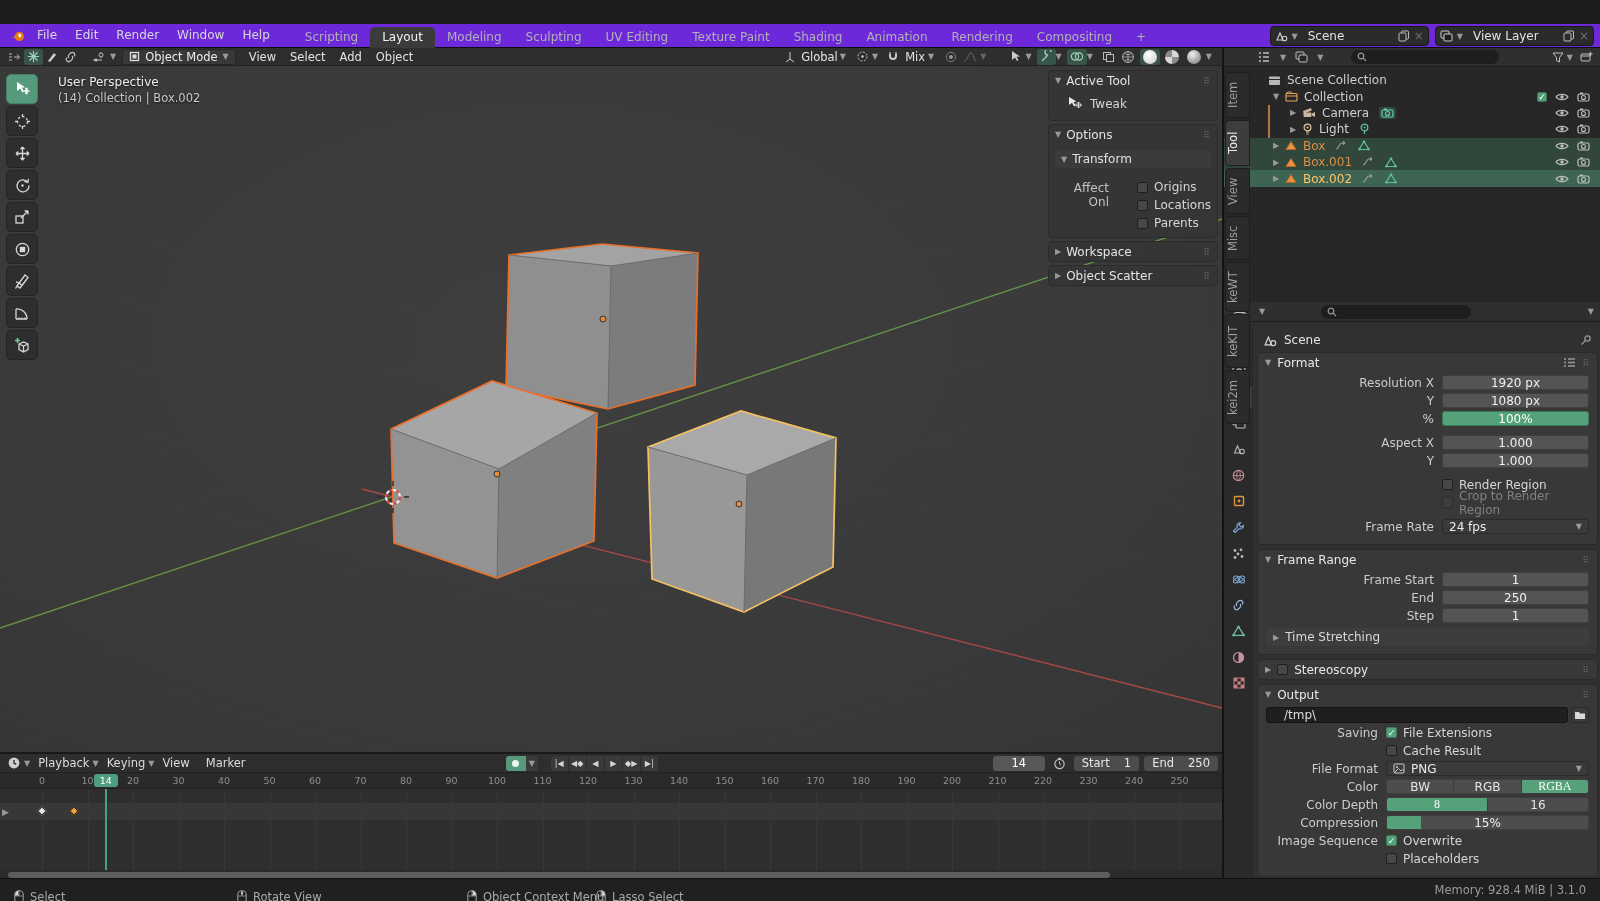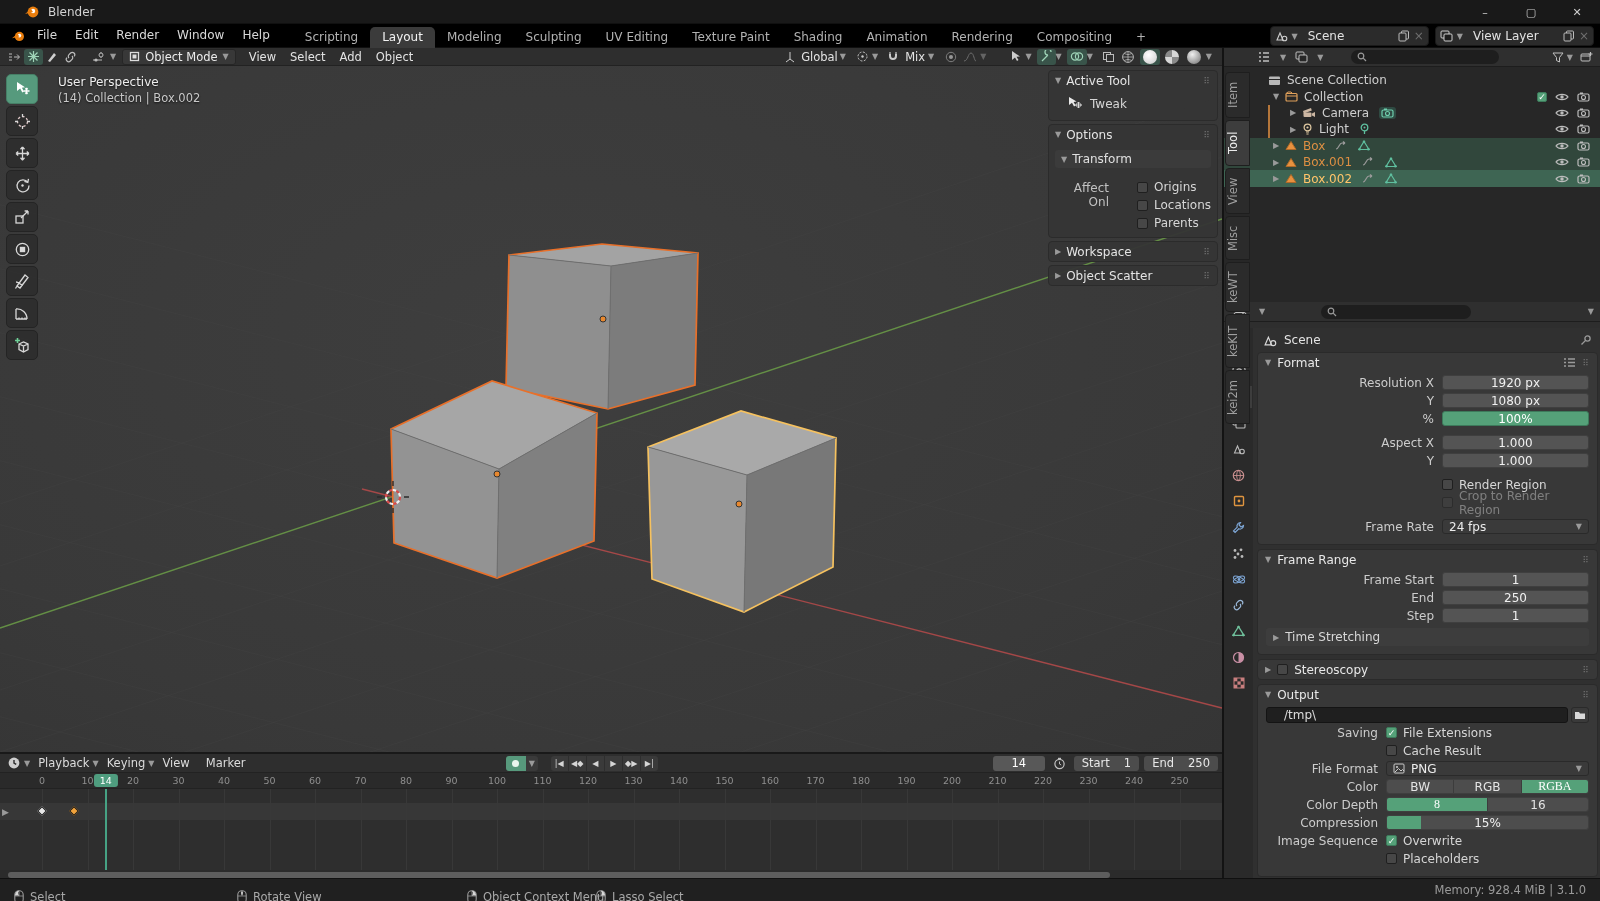--- a/index.html
+++ b/index.html
@@ -11,21 +11,21 @@
   
   .titlebar { position:absolute; left:0; top:0; width:1600px; height:24px; background:#191919;
     display:flex; align-items:center; border-bottom:1px solid #101010;}
   .titlebar .logo { margin-left:24px; }
   .titlebar .wtitle { margin-left:9px; color:#d2d2d2; font-size:12px; }
   .wctrls { position:absolute; right:0; top:0; height:24px; display:flex; }
   .wctrl { width:46px; height:24px; display:flex; align-items:center; justify-content:center;
     color:#cfcfcf; font-size:11px; cursor:default; }
 
   
-  .topbar { position:absolute; left:0; top:24px; width:1600px; height:24px; background:#000000;
+  .topbar { position:absolute; left:0; top:24px; width:1600px; height:24px; background:#6d28d9;
     display:flex; align-items:center; border-bottom:1px solid #0f0f0f; }
   .menu-item { padding:0 9px; color:#d8d8d8; line-height:23px; }
   .ws-tabs { display:flex; margin-left:14px; height:24px; align-items:flex-end; }
   .ws-tab { padding:3px 12px 4px; color:#b2b2b2; border-radius:5px 5px 0 0; }
   .ws-tab.active { background:#3b3b3b; color:#f2f2f2; }
   .topbar-right { position:absolute; right:6px; top:2px; display:flex; gap:6px; }
   .db-sel { display:flex; align-items:center; height:20px; background:#2b2b2b;
     border:1px solid #1a1a1a; border-radius:4px; padding:0 4px; gap:4px; }
   .db-sel .txt { color:#e2e2e2; padding:0 6px; min-width:92px; }
   .chev { color:#9a9a9a; font-size:8px; }
@@ -174,35 +174,20 @@
   .sb-mem { position:absolute; right:14px; color:#9a9a9a; }
 
   svg { display:block; }
   .vcenter { display:flex; align-items:center; }
 </style>
 </head>
 <body>
 
 <div id="app">
 
-  <div class="titlebar">
-    <span class="logo">
-      <svg width="15" height="13" viewBox="0 0 15 13">
-          <circle cx="9" cy="7" r="5.4" fill="#e87d0d"></circle>
-          <circle cx="9" cy="6" r="2.2" fill="#fff"></circle>
-          <path d="M1 9 L7 4 L9 7 Z" fill="#e87d0d"></path>
-        </svg>
-    </span>
-    <span class="wtitle">Blender</span>
-    <div class="wctrls">
-      <div class="wctrl">–</div>
-      <div class="wctrl">▢</div>
-      <div class="wctrl">✕</div>
-    </div>
-  </div>
 
   <div class="topbar">
     <span class="vph-icon" style="margin-left:8px">
       <svg width="14" height="12" viewBox="0 0 15 13">
           <circle cx="9" cy="7" r="5" fill="#e87d0d"></circle>
           <circle cx="9" cy="6" r="2" fill="#fff"></circle>
           <path d="M1 9 L7 4 L9 7 Z" fill="#e87d0d"></path>
         </svg>
     </span>
     <div id="main-menus" class="vcenter">

